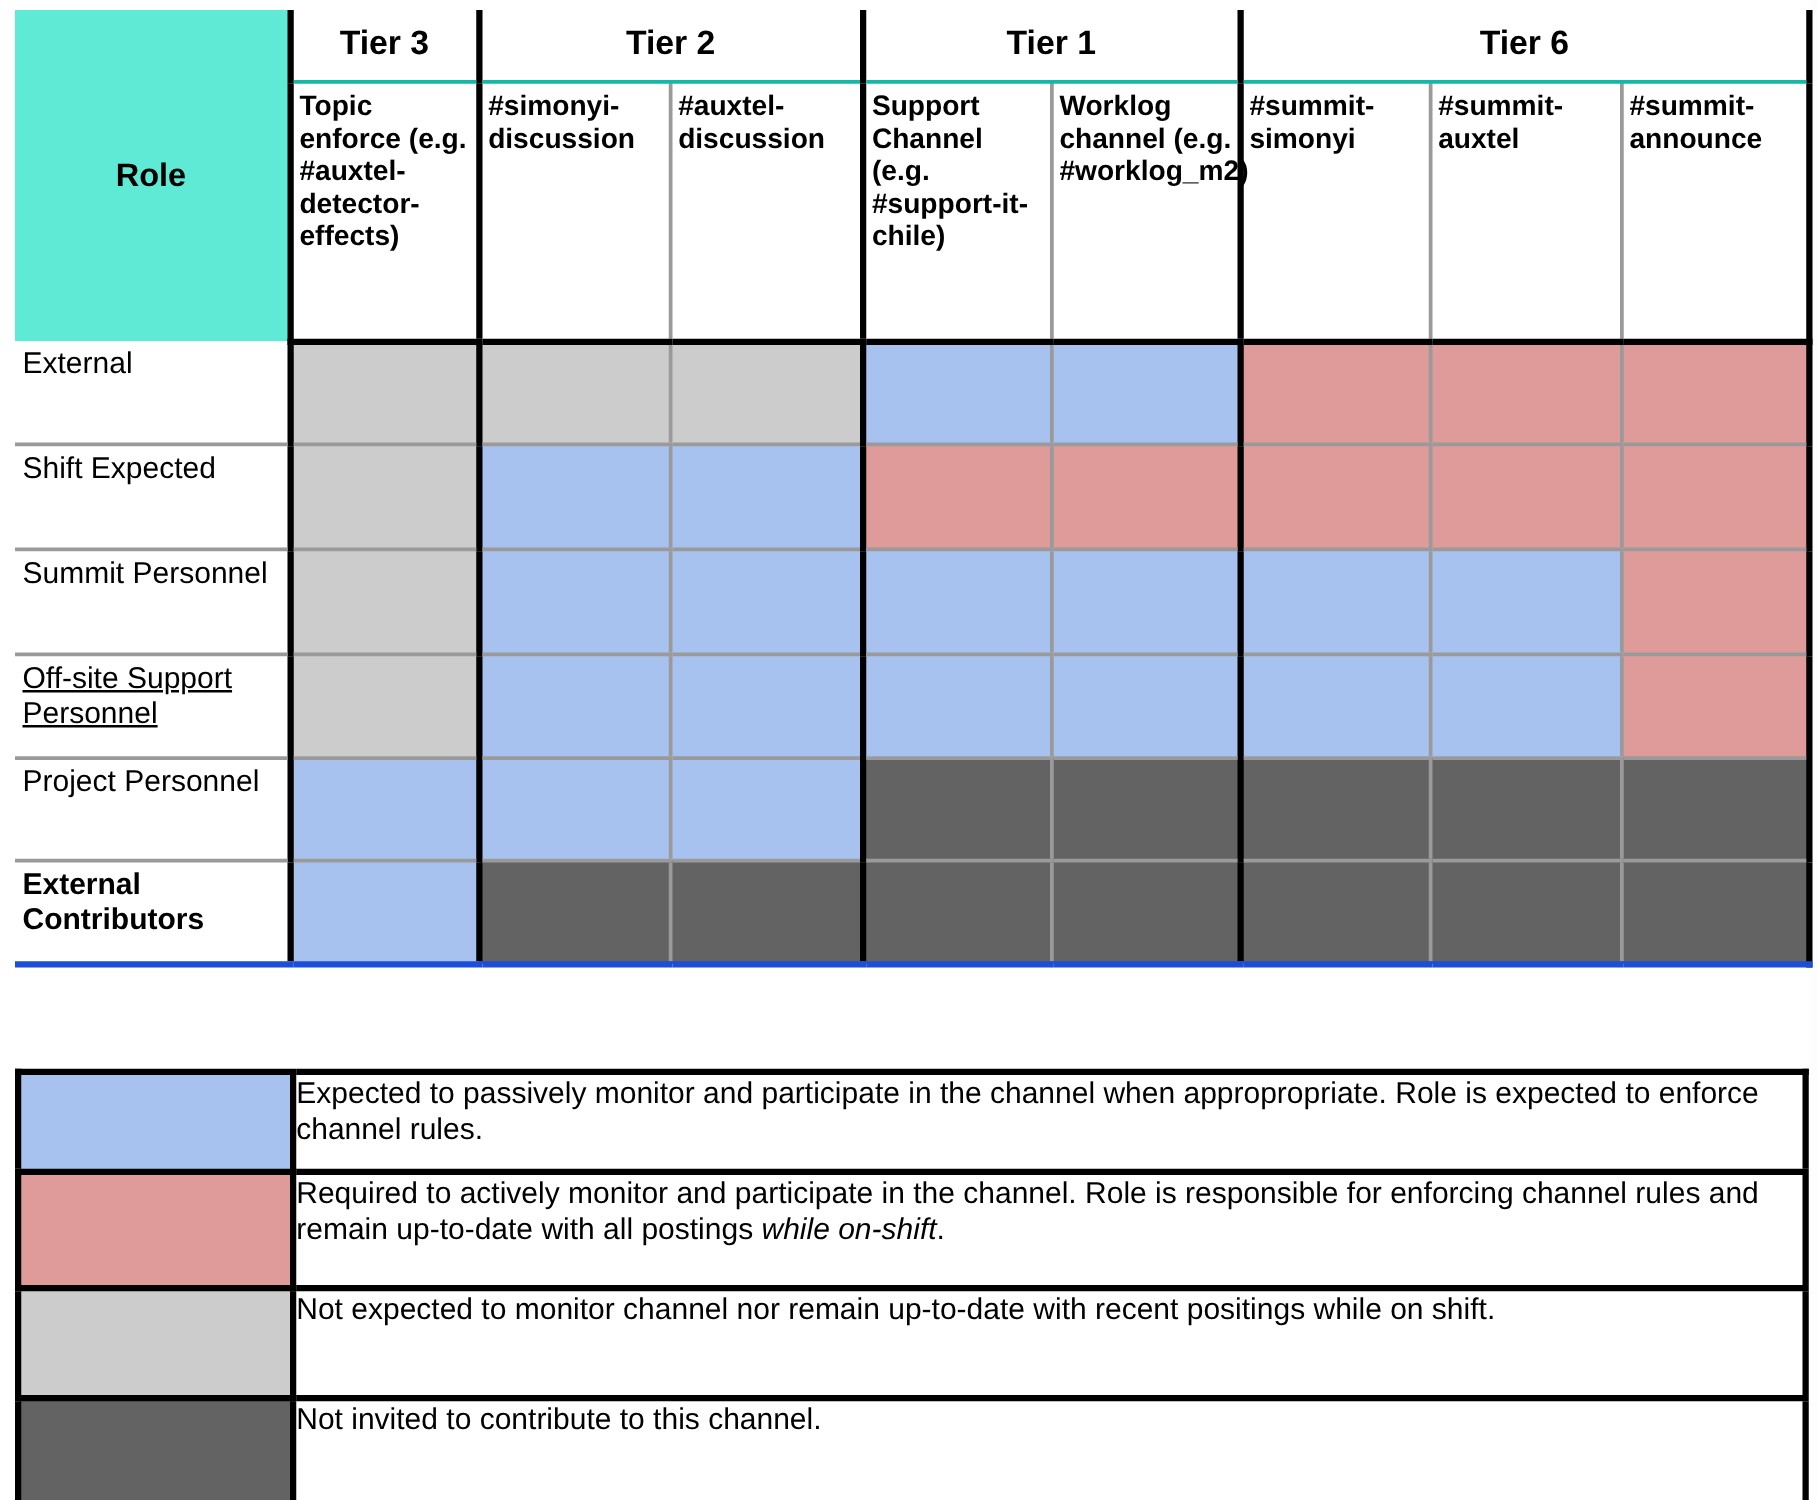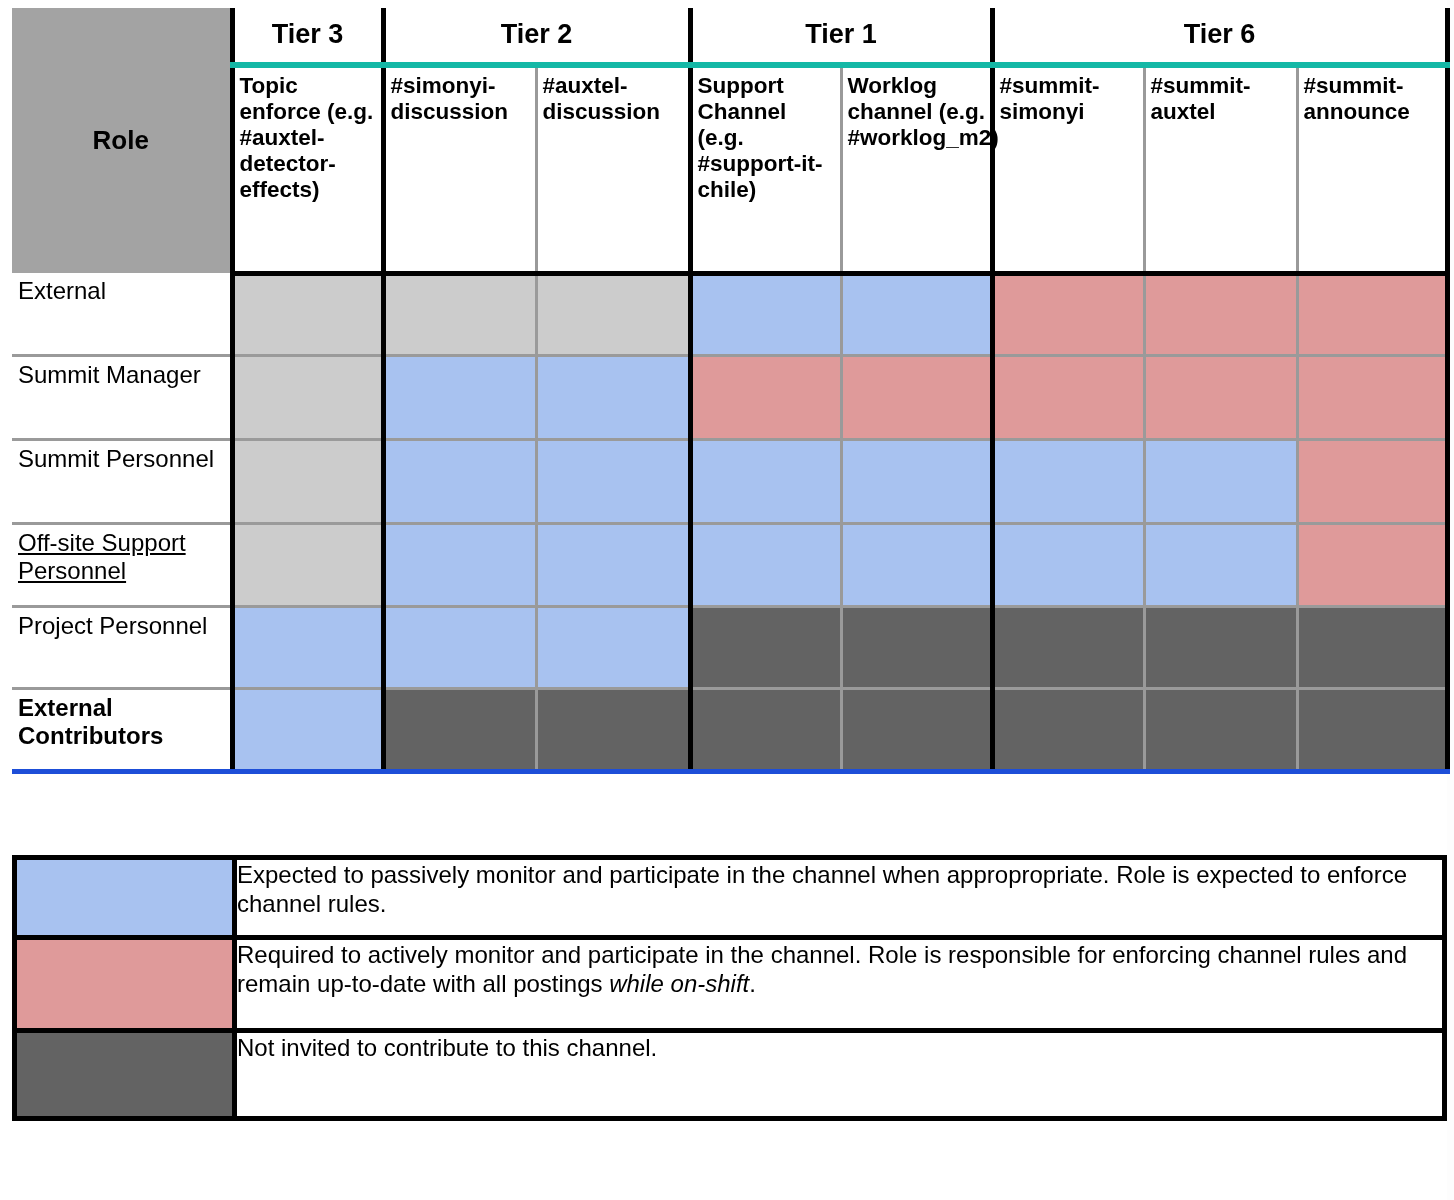--- a/index.html
+++ b/index.html
@@ -34,29 +34,29 @@
     vertical-align: top;
   }
 
   
   .tier-label {
     font-size: 27px;
     font-weight: bold;
     text-align: center;
     height: 57px;
     line-height: 52px;
-    border-bottom: 6px solid #14b8a6;
+    border-bottom: 3px solid #14b8a6;
     background: #fff;
   }
   .role-head {
     font-size: 26px;
     font-weight: bold;
     text-align: center;
     vertical-align: middle !important;
-    background: #a3a3a3;
+    background: #5eead4;
   }
 
   
   .chan-head {
     font-size: 22.5px;
     line-height: 26px;
     text-align: left;
     padding: 5px 4px 4px 5px !important;
     background: #fff;
     height: 208px;
@@ -172,21 +172,21 @@
           <td class="mcell vsep-thick" style="background: rgb(204, 204, 204);"></td>
           <td class="mcell vsep-thick" style="background: rgb(204, 204, 204);"></td>
           <td class="mcell vsep-thin" style="background: rgb(204, 204, 204);"></td>
           <td class="mcell vsep-thick" style="background: rgb(168, 194, 240);"></td>
           <td class="mcell vsep-thin" style="background: rgb(168, 194, 240);"></td>
           <td class="mcell vsep-thick" style="background: rgb(223, 154, 154);"></td>
           <td class="mcell vsep-thin" style="background: rgb(223, 154, 154);"></td>
           <td class="mcell vsep-thin edge-right" style="background: rgb(223, 154, 154);"></td>
         </tr>
         <tr style="height: 84px;">
-          <td class="role-cell">Summit Manager</td>
+          <td class="role-cell">Shift Expected</td>
           <td class="mcell vsep-thick" style="background: rgb(204, 204, 204);"></td>
           <td class="mcell vsep-thick" style="background: rgb(168, 194, 240);"></td>
           <td class="mcell vsep-thin" style="background: rgb(168, 194, 240);"></td>
           <td class="mcell vsep-thick" style="background: rgb(223, 154, 154);"></td>
           <td class="mcell vsep-thin" style="background: rgb(223, 154, 154);"></td>
           <td class="mcell vsep-thick" style="background: rgb(223, 154, 154);"></td>
           <td class="mcell vsep-thin" style="background: rgb(223, 154, 154);"></td>
           <td class="mcell vsep-thin edge-right" style="background: rgb(223, 154, 154);"></td>
         </tr>
         <tr style="height: 84px;">
@@ -245,19 +245,23 @@
       </colgroup>
     <tbody id="legend-body">
         <tr style="height: 80px;">
           <td class="lg-swatch" style="background: rgb(168, 194, 240);"></td>
           <td class="lg-text">Expected to passively monitor and participate in the channel when appropropriate. Role is expected to enforce channel rules.</td>
         </tr>
         <tr style="height: 93px;">
           <td class="lg-swatch" style="background: rgb(223, 154, 154);"></td>
           <td class="lg-text">Required to actively monitor and participate in the channel. Role is responsible for enforcing channel rules and remain up-to-date with all postings <span class="ital">while on-shift</span>.</td>
         </tr>
+        <tr style="height: 88px;">
+          <td class="lg-swatch" style="background: rgb(204, 204, 204);"></td>
+          <td class="lg-text">Not expected to monitor channel nor remain up-to-date with recent positings while on shift.</td>
+        </tr>
         <tr class="lg-last" style="height: 88px;">
           <td class="lg-swatch" style="background: rgb(99, 99, 99);"></td>
           <td class="lg-text">Not invited to contribute to this channel.</td>
         </tr>
       </tbody>
   </table>
 </div>
 
 </body></html>

